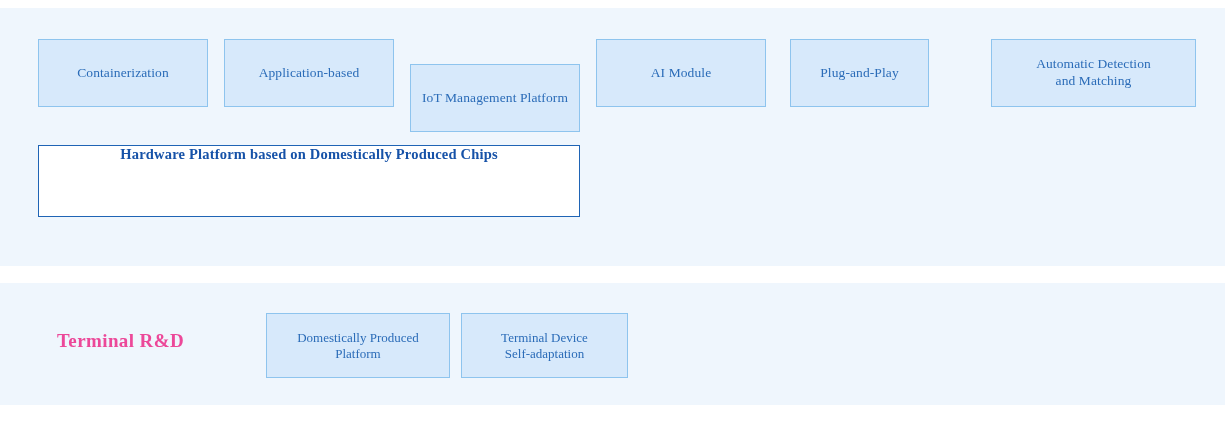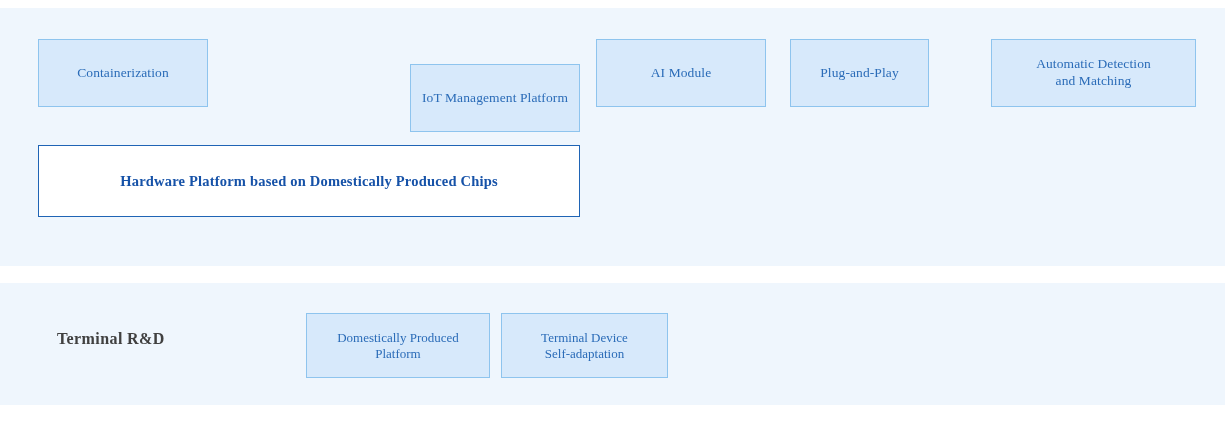--- a/index.html
+++ b/index.html
@@ -85,50 +85,49 @@
     height: 72px;
   }
   .foundation-box {
     position: absolute;
     top: 0;
     height: 72px;
     box-sizing: border-box;
     background: #ffffff;
     border: 1.6px solid #1f64b5;
     display: flex;
-    align-items: center;
+    align-items: flex-start;
     justify-content: center;
     text-align: center;
     color: #1652a8;
     font-size: 14.5px;
     font-weight: bold;
     letter-spacing: 0.2px;
   }
   .foundation-0 { left: 0px;   width: 542px; }
   .foundation-1 { left: 561px; width: 578px; }
 
   
   .terminal-title {
     position: absolute;
     top: 330px;
     left: 57px;
     width: 200px;
-    color: #404040;
-    font-size: 16px;
+    color: #ec4899;
+    font-size: 19px;
     font-weight: bold;
     letter-spacing: 0.4px;
     white-space: nowrap;
   }
   .term-row {
     position: absolute;
     top: 313px;
     left: 266px;
     width: 675px;
     height: 65px;
-    margin-left: 40px;
   }
   .term-box {
     position: absolute;
     top: 0;
     height: 65px;
     box-sizing: border-box;
     background: #d7e9fb;
     border: 1px solid #8ec4ee;
     display: flex;
     align-items: center;
@@ -151,20 +150,23 @@
 <body>
 
 <div class="diagram">
 
   <div class="panel panel-architecture"></div>
 
   <div class="cap-row">
     <div class="cap-box cap-0">
       <span class="cap-label">Containerization</span>
     </div>
+    <div class="cap-box cap-1">
+      <span class="cap-label">Application-based</span>
+    </div>
     <div class="cap-box cap-2">
       <span class="cap-label">IoT Management Platform</span>
     </div>
     <div class="cap-box cap-3">
       <span class="cap-label">AI Module</span>
     </div>
     <div class="cap-box cap-4">
       <span class="cap-label">Plug-and-Play</span>
     </div>
     <div class="cap-box cap-5">

